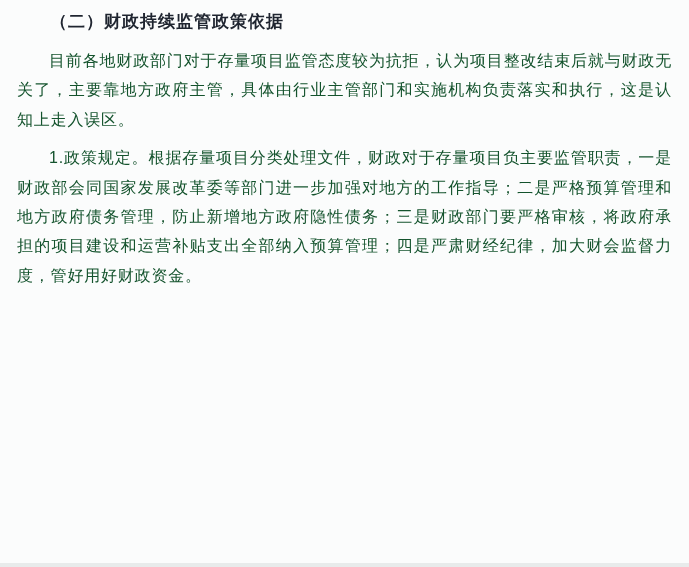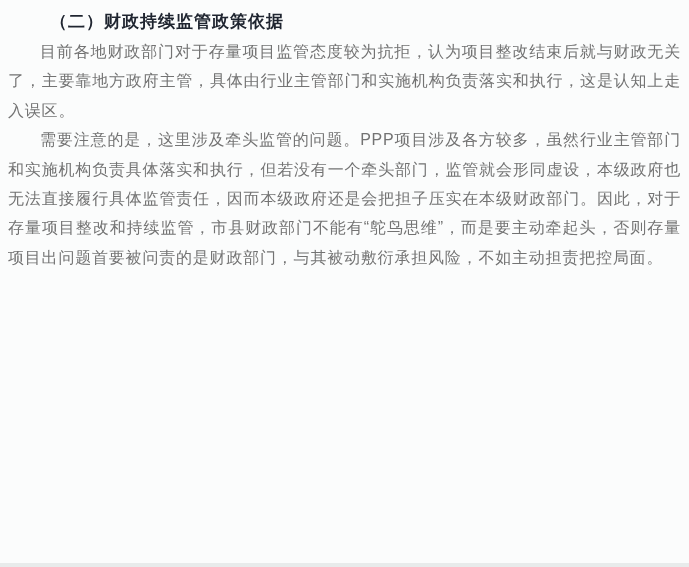--- a/index.html
+++ b/index.html
@@ -23,24 +23,24 @@
     margin: 0;
     font-size: 17px;
     font-weight: bold;
     line-height: 31px;
     color: #1f2530;
     text-indent: 42px;
     letter-spacing: 1px;
     white-space: nowrap;
   }
   .para {
-    margin: 0;
+    margin: 9px;
     font-size: 16px;
     line-height: 29.4px;
-    color: #737373;
+    color: #14532d;
     text-align: justify;
     text-justify: inter-ideograph;
     text-indent: 2em;
     letter-spacing: 0.8px;
     word-break: break-all;
   }
   .bottom-edge {
     position: absolute;
     left: 0;
     bottom: 0;
@@ -50,18 +50,18 @@
   }
 </style>
 </head>
 <body>
 
 <div class="page">
   <h2 class="heading">（二）财政持续监管政策依据</h2>
 
   <p class="para">目前各地财政部门对于存量项目监管态度较为抗拒，认为项目整改结束后就与财政无关了，主要靠地方政府主管，具体由行业主管部门和实施机构负责落实和执行，这是认知上走入误区。</p>
 
+  <p class="para">1.政策规定。根据存量项目分类处理文件，财政对于存量项目负主要监管职责，一是财政部会同国家发展改革委等部门进一步加强对地方的工作指导；二是严格预算管理和地方政府债务管理，防止新增地方政府隐性债务；三是财政部门要严格审核，将政府承担的项目建设和运营补贴支出全部纳入预算管理；四是严肃财经纪律，加大财会监督力度，管好用好财政资金。</p>
 
 
-  <p class="para">需要注意的是，这里涉及牵头监管的问题。PPP项目涉及各方较多，虽然行业主管部门和实施机构负责具体落实和执行，但若没有一个牵头部门，监管就会形同虚设，本级政府也无法直接履行具体监管责任，因而本级政府还是会把担子压实在本级财政部门。因此，对于存量项目整改和持续监管，市县财政部门不能有“鸵鸟思维”，而是要主动牵起头，否则存量项目出问题首要被问责的是财政部门，与其被动敷衍承担风险，不如主动担责把控局面。</p>
 
   <div class="bottom-edge"></div>
 </div>
 
 </body></html>

